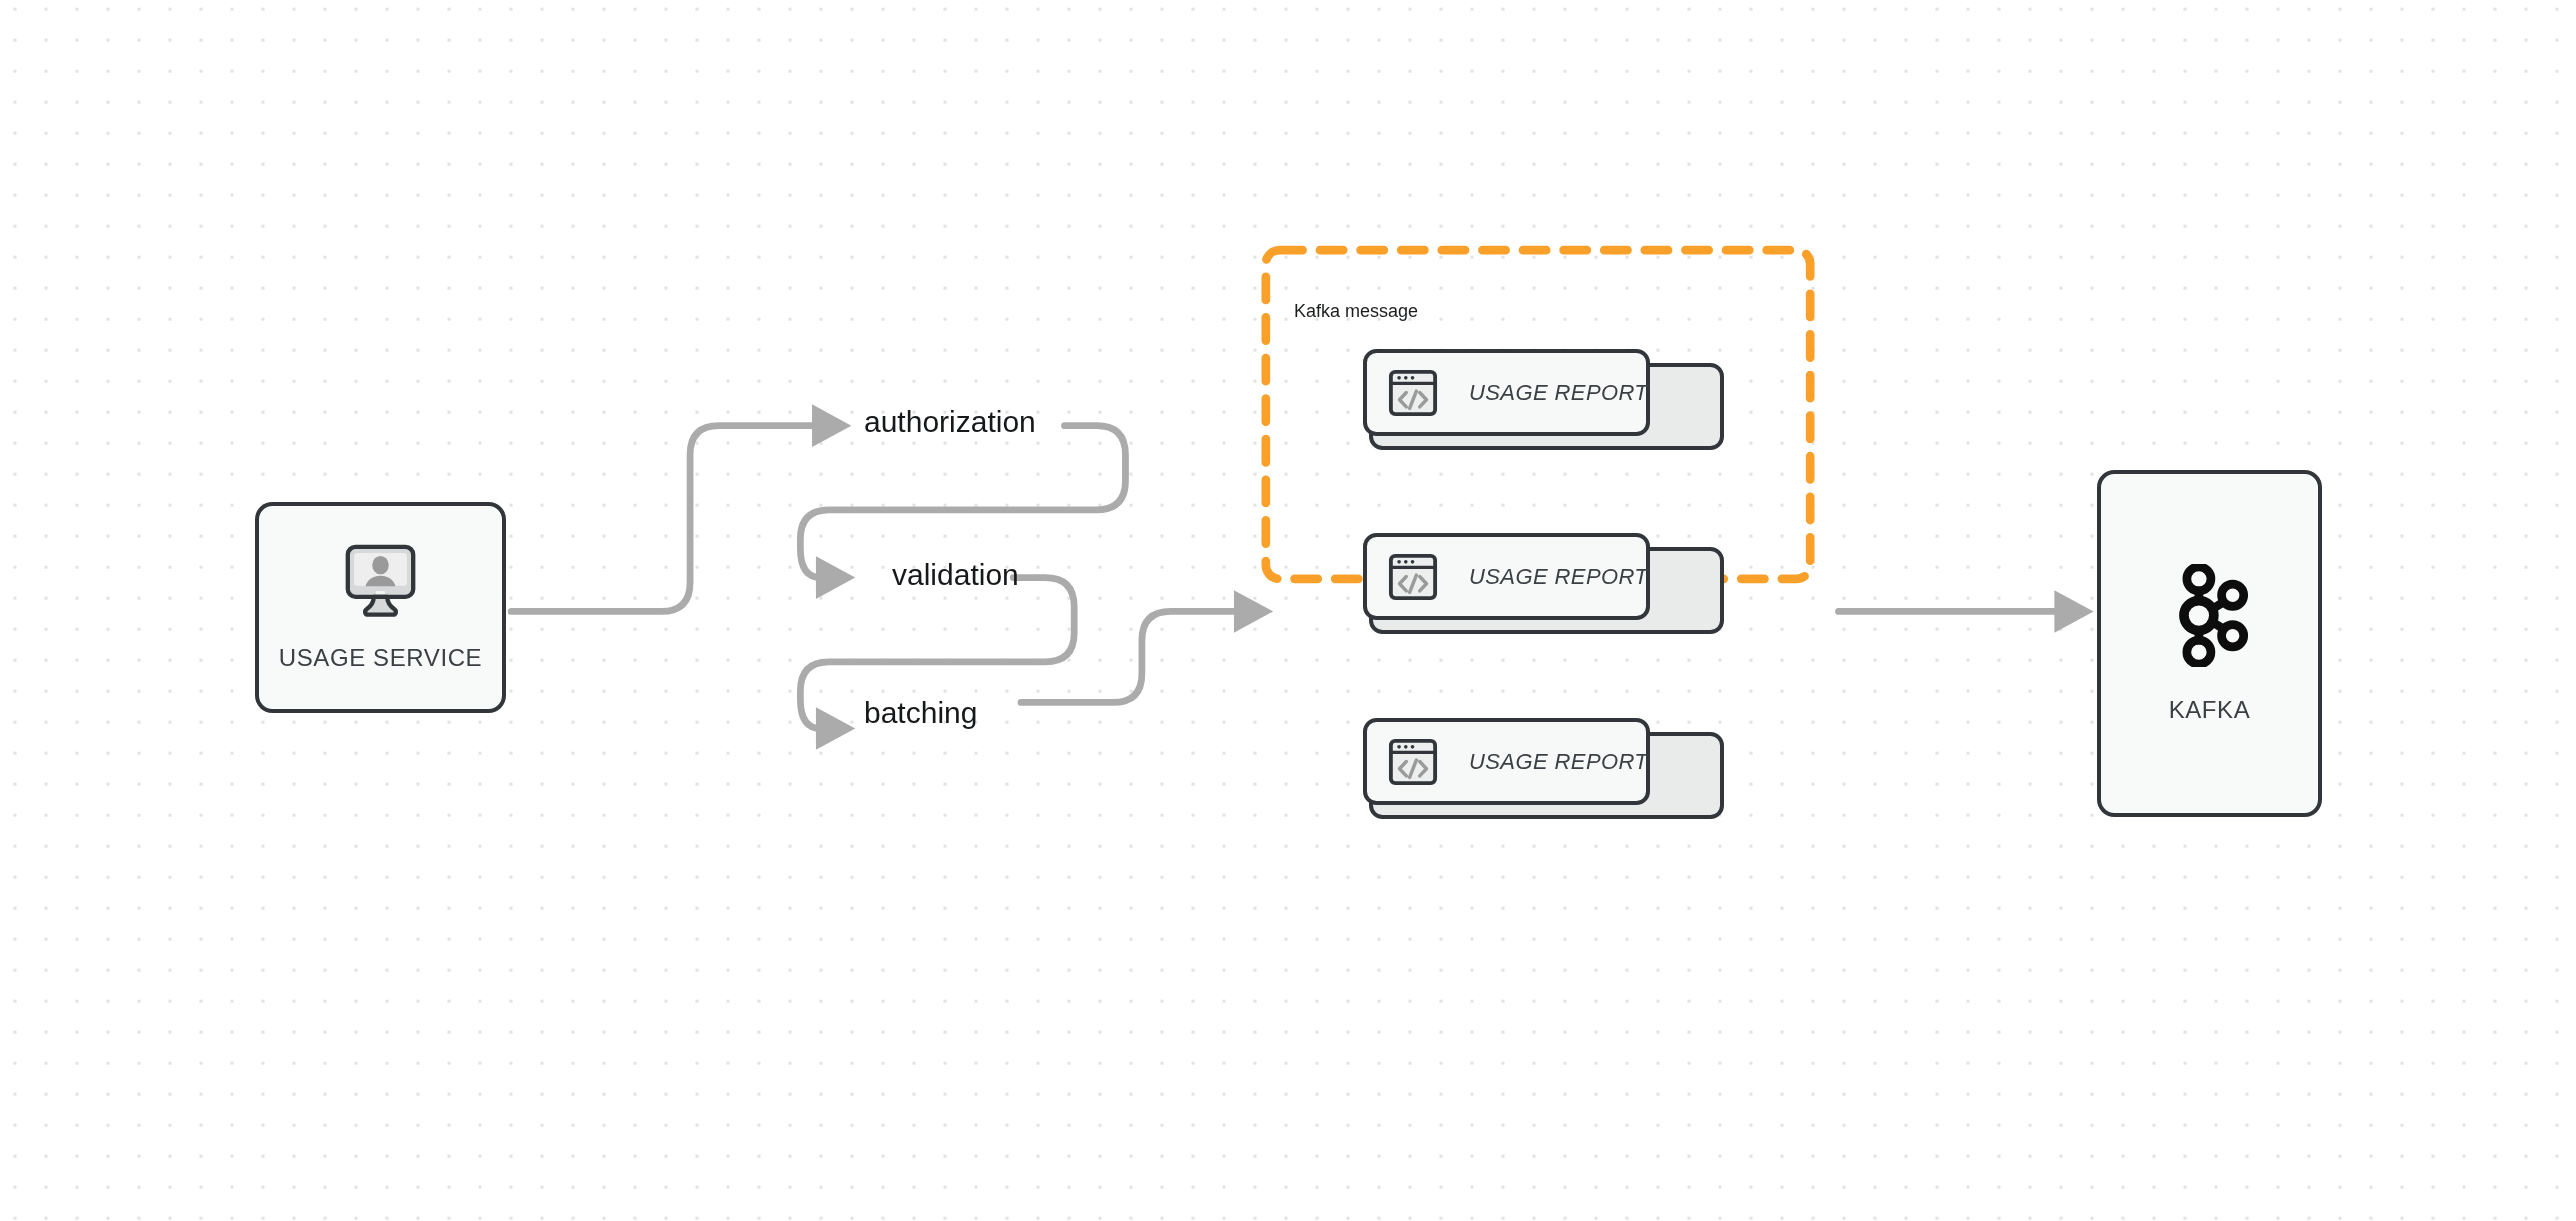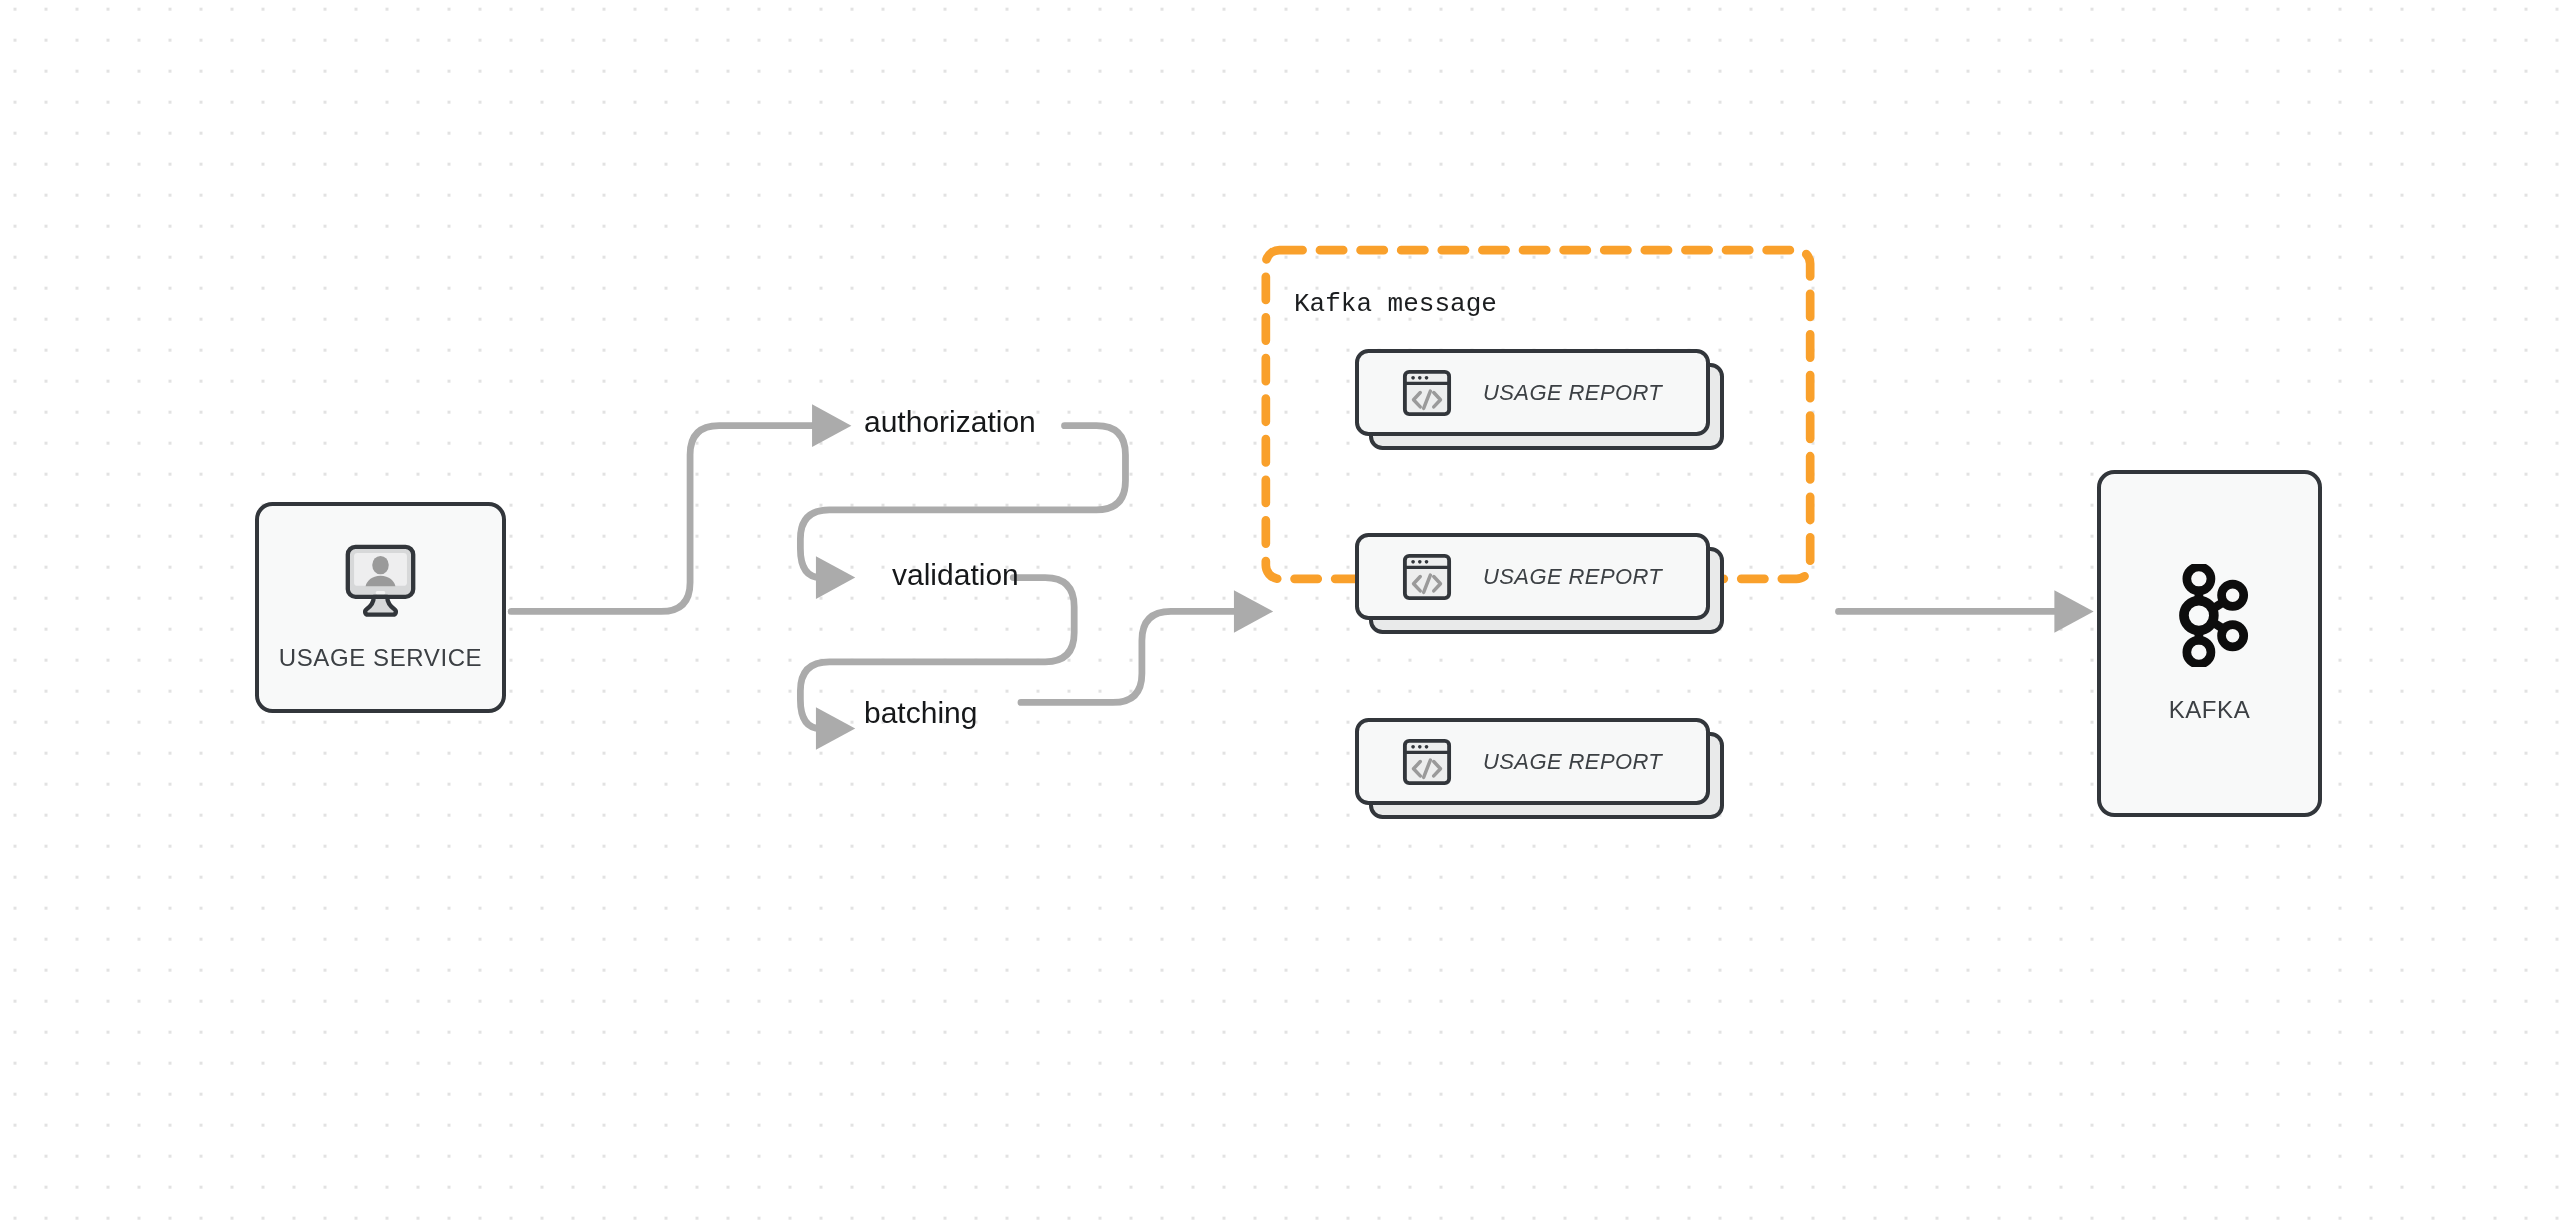--- a/index.html
+++ b/index.html
@@ -92,25 +92,24 @@
   }
   #kafka-message-frame {
     position: absolute;
     left: 0; top: 0;
     width: 100%;
     height: 100%;
   }
   #kafka-message-title {
     position: absolute;
     left: 33px;
-    top: 44px;
-    font-size: 26px;
+    top: 56px;
+    font-size: 18px;
     color: #1b1d1f;
     white-space: nowrap;
-    font-family: Liberation Mono, monospace;
   }
 
   
   .report-card-wrap {
     position: absolute;
     width: 369px;
     height: 101px;
   }
   .report-card-shadow {
     position: absolute;
@@ -118,32 +117,31 @@
     top: 13.5px;
     width: 355px;
     height: 87px;
     box-sizing: border-box;
     background: #e9eaea;
     border: 4.8px solid #32363b;
     border-radius: 13.5px;
   }
   .report-card {
     position: absolute;
-    left: 0;
+    left: 8px;
     top: 0;
-    width: 355px;
+    width: 287px;
     height: 87px;
     box-sizing: border-box;
     background: #f7f8f8;
     border: 4.8px solid #32363b;
     border-radius: 13.5px;
     display: flex;
     flex-direction: row;
     align-items: center;
-    padding-left: 22px;
   }
   .report-card-icon {
     margin-left: 21px;
     flex: 0 0 auto;
     line-height: 0;
   }
   .report-card-text {
     margin-left: 31px;
     font-size: 22px;
     font-style: italic;

